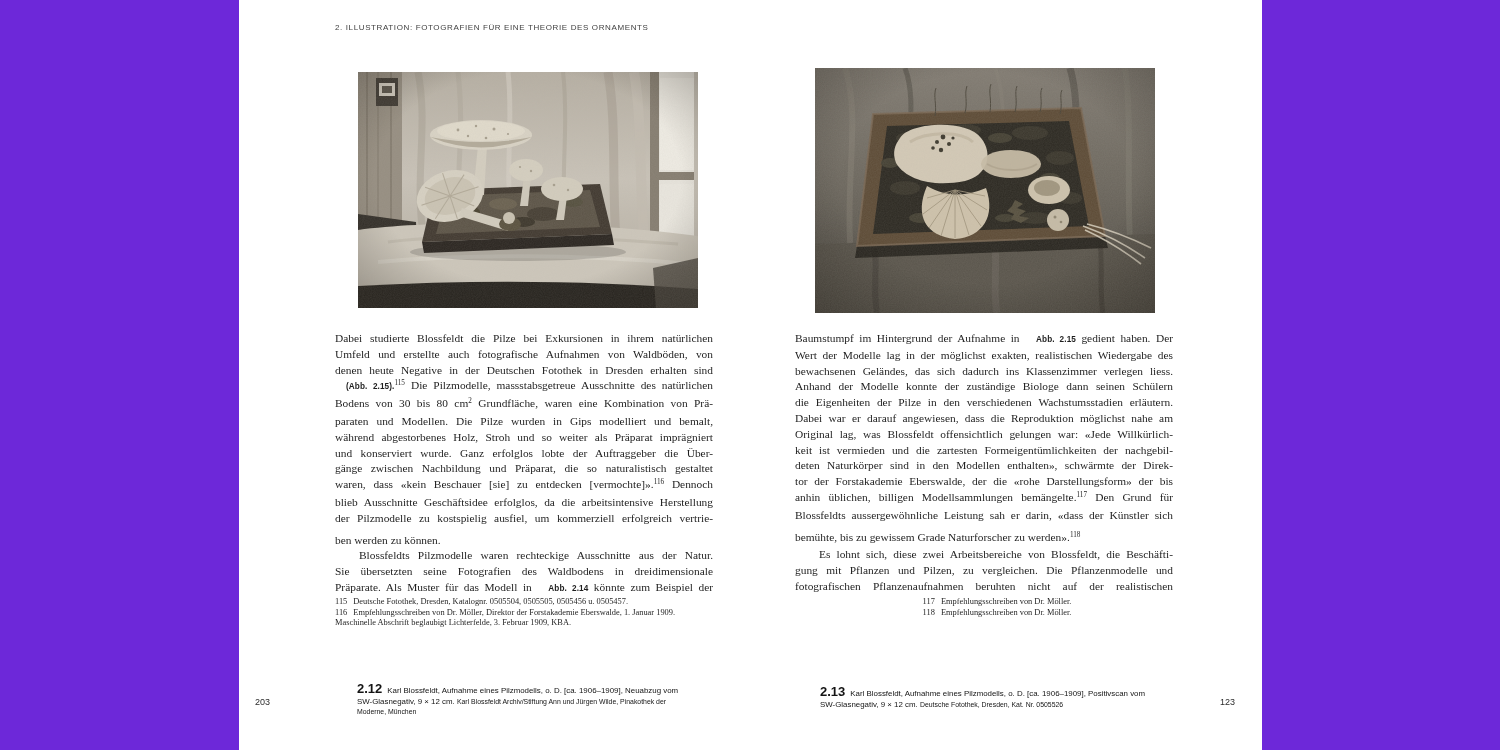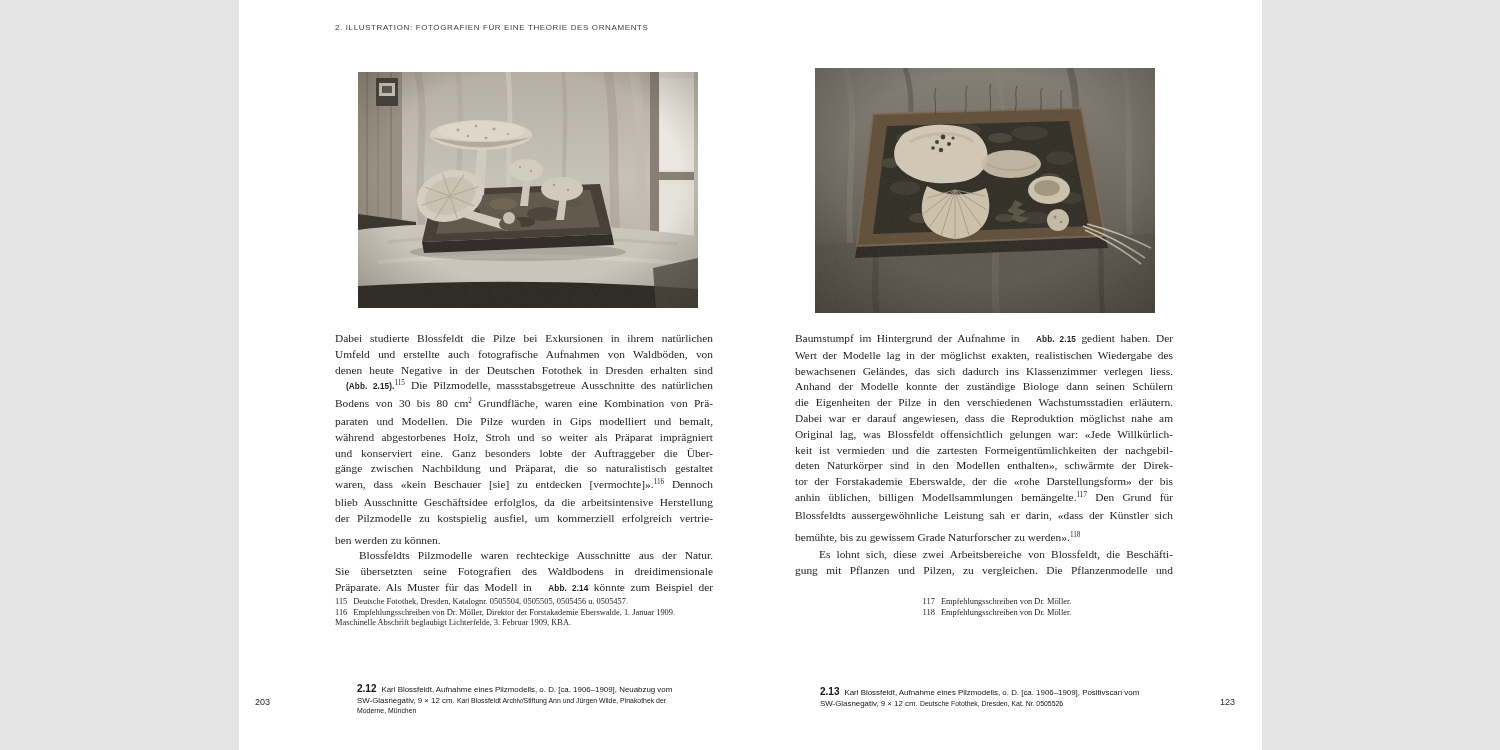--- a/index.html
+++ b/index.html
@@ -1,35 +1,35 @@
 <!DOCTYPE html>
 <html><head>
 <meta charset="utf-8">
 <style>
   html,body{margin:0;padding:0;background:#000;}
-  .stage{position:relative;width:1500px;height:750px;background:#e5e5e5;overflow:hidden;
+  .stage{position:relative;width:1500px;height:750px;background:#6d28d9;overflow:hidden;
          font-family:"Liberation Sans",sans-serif;}
   .spread{position:absolute;left:239px;top:0;width:1023px;height:750px;background:#ffffff;}
   .abs{position:absolute;}
   .running-header{left:96px;top:23px;font-size:8px;letter-spacing:.62px;color:#3e3e3e;
                   font-family:"Liberation Sans",sans-serif;}
   .figure{overflow:hidden;box-shadow:inset 0 0 0 1px rgba(235,232,225,.5);}
   .figure svg{display:block;width:100%;height:100%;}
   .bodycol{width:378px;}
   .bline{font-family:"Liberation Serif",serif;font-size:11.4px;line-height:15.8px;color:#1e1e1e;
          text-align:justify;text-align-last:justify;text-justify:inter-word;white-space:normal;}
   .bline.nojust{text-align:left;text-align-last:left;margin-top:6px;}
   .bline.ind{text-indent:24px;}
   .abb{font-family:"Liberation Sans",sans-serif;font-weight:700;font-size:8.2px;letter-spacing:.1px;padding-left:11px;}
   .sup{font-size:7.2px;position:relative;top:-4px;}
   .fnblock{width:400px;}
   .fnline{font-family:"Liberation Serif",serif;font-size:8.4px;line-height:10.6px;color:#262626;}
   .fnnum{margin-right:6px;}
   .caption{width:332px;font-family:"Liberation Sans",sans-serif;font-size:7.9px;line-height:10.6px;color:#141414;}
-  .caption .num{font-weight:700;font-size:10px;margin-right:5px;}
+  .caption .num{font-weight:700;font-size:13px;margin-right:5px;}
   .caption .credit{font-size:6.9px;}
   .pagenum{font-size:9px;color:#2b2b2b;font-family:"Liberation Sans",sans-serif;}
 </style>
 </head>
 <body>
 
 <div class="stage">
   <div class="spread">
 
     <div class="abs running-header">2. ILLUSTRATION: FOTOGRAFIEN FÜR EINE THEORIE DES ORNAMENTS</div>
@@ -127,21 +127,21 @@
     </div>
 
     <div class="abs bodycol" style="left:96px;top:331px;">
         <div class="bline">Dabei studierte Blossfeldt die Pilze bei Exkursionen in ihrem natürlichen</div>
         <div class="bline">Umfeld und erstellte auch fotografische Aufnahmen von Waldböden, von</div>
         <div class="bline">denen heute Negative in der Deutschen Fotothek in Dresden erhalten sind</div>
         <div class="bline"><span class="abb">(Abb. 2.15).</span><span class="sup">115</span> Die Pilzmodelle, massstabsgetreue Ausschnitte des natürlichen</div>
         <div class="bline">Bodens von 30 bis 80 cm<span class="sup">2</span> Grundfläche, waren eine Kombination von Prä-</div>
         <div class="bline">paraten und Modellen. Die Pilze wurden in Gips modelliert und bemalt,</div>
         <div class="bline">während abgestorbenes Holz, Stroh und so weiter als Präparat imprägniert</div>
-        <div class="bline">und konserviert eine. Ganz besonders lobte der Auftraggeber die Über-</div>
+        <div class="bline">und konserviert wurde. Ganz erfolglos lobte der Auftraggeber die Über-</div>
         <div class="bline">gänge zwischen Nachbildung und Präparat, die so naturalistisch gestaltet</div>
         <div class="bline">waren, dass «kein Beschauer [sie] zu entdecken [vermochte]».<span class="sup">116</span> Dennoch</div>
         <div class="bline">blieb Ausschnitte Geschäftsidee erfolglos, da die arbeitsintensive Herstellung</div>
         <div class="bline">der Pilzmodelle zu kostspielig ausfiel, um kommerziell erfolgreich vertrie-</div>
         <div class="bline nojust">ben werden zu können.</div>
         <div class="bline ind">Blossfeldts Pilzmodelle waren rechteckige Ausschnitte aus der Natur.</div>
         <div class="bline">Sie übersetzten seine Fotografien des Waldbodens in dreidimensionale</div>
         <div class="bline">Präparate. Als Muster für das Modell in <span class="abb">Abb. 2.14</span> könnte zum Beispiel der</div>
       </div>
 
@@ -262,20 +262,21 @@
         <div class="bline">Dabei war er darauf angewiesen, dass die Reproduktion möglichst nahe am</div>
         <div class="bline">Original lag, was Blossfeldt offensichtlich gelungen war: «Jede Willkürlich-</div>
         <div class="bline">keit ist vermieden und die zartesten Formeigentümlichkeiten der nachgebil-</div>
         <div class="bline">deten Naturkörper sind in den Modellen enthalten», schwärmte der Direk-</div>
         <div class="bline">tor der Forstakademie Eberswalde, der die «rohe Darstellungsform» der bis</div>
         <div class="bline">anhin üblichen, billigen Modellsammlungen bemängelte.<span class="sup">117</span> Den Grund für</div>
         <div class="bline">Blossfeldts aussergewöhnliche Leistung sah er darin, «dass der Künstler sich</div>
         <div class="bline nojust">bemühte, bis zu gewissem Grade Naturforscher zu werden».<span class="sup">118</span></div>
         <div class="bline ind">Es lohnt sich, diese zwei Arbeitsbereiche von Blossfeldt, die Beschäfti-</div>
         <div class="bline">gung mit Pflanzen und Pilzen, zu vergleichen. Die Pflanzenmodelle und</div>
+        <div class="bline">fotografischen Pflanzenaufnahmen beruhten nicht auf der realistischen</div>
       </div>
 
     <div class="abs fnblock" style="left:558px;top:597px;text-align:center;">
         <div class="fnline"><span class="fnnum">117</span>Empfehlungsschreiben von Dr. Möller.</div>
         <div class="fnline"><span class="fnnum">118</span>Empfehlungsschreiben von Dr. Möller.</div>
       </div>
 
     <p class="abs caption" style="left:581px;top:687px;margin:0;"><span class="num">2.13</span><span>Karl Blossfeldt, Aufnahme eines Pilzmodells, o. D. [ca. 1906–1909], Positivscan vom SW-Glasnegativ, 9 × 12 cm.</span>
       <span class="credit">Deutsche Fotothek, Dresden, Kat. Nr. 0505526</span></p>
 

